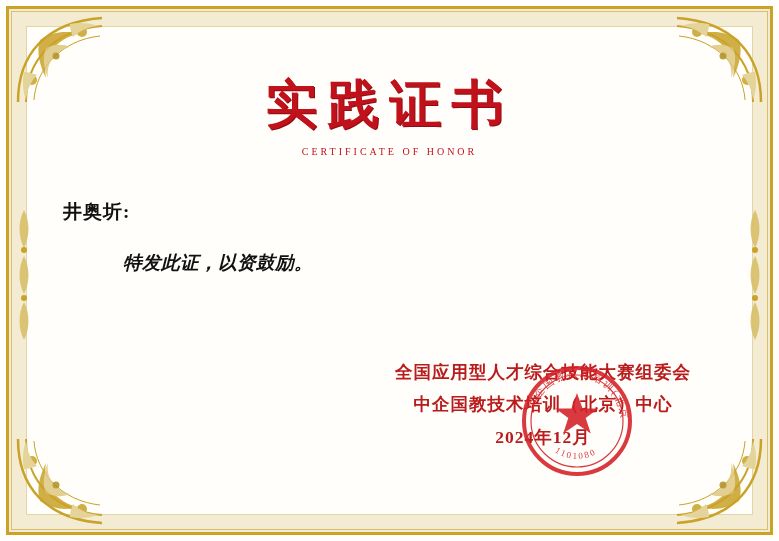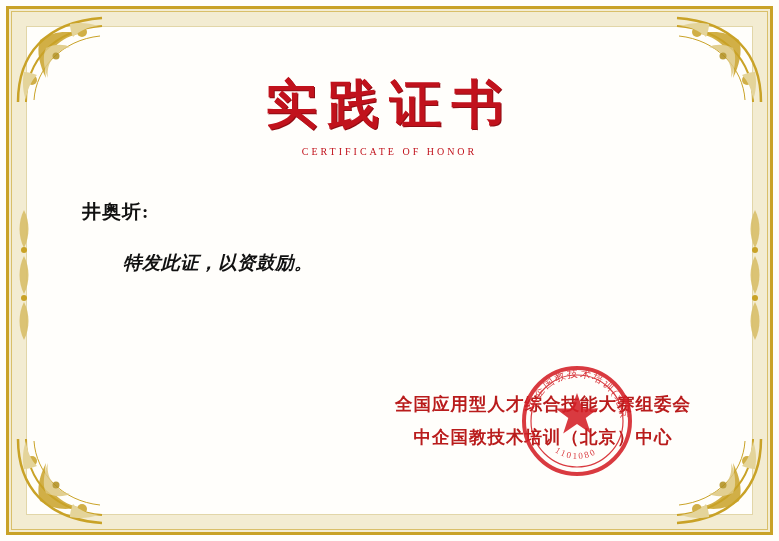--- a/index.html
+++ b/index.html
@@ -99,21 +99,21 @@
   .subtitle {
     text-align: center;
     margin-top: 6px;
     font-size: 10px;
     letter-spacing: 3px;
     color: #c1121c;
     font-family: "Liberation Serif", "DejaVu Serif", serif;
   }
   .salutation {
     margin-top: 42px;
-    margin-left: 42px;
+    margin-left: 23px;
     font-size: 19px;
     color: #111;
     font-weight: bold;
     letter-spacing: 1px;
   }
   .body-text {
     margin-top: 20px;
     margin-left: 46px;
     margin-right: 46px;
     font-size: 18.5px;
@@ -278,20 +278,21 @@
 
     <div class="salutation">井奥圻:</div>
 
     <div class="body-text">
       <div class="para-indent para-second">特发此证，以资鼓励。</div>
     </div>
 
     <div class="sign-block">
       <div>全国应用型人才综合技能大赛组委会</div>
       <div>中企国教技术培训（北京）中心</div>
+      <div class="sign-date">2024年12月</div>
     </div>
 
   </div>
 
   <div class="seal">
     <svg width="116" height="116" viewBox="0 0 116 116">
       <defs>
         <path id="sealArcTop" d="M 58,58 m -44,0 a 44,44 0 1,1 88,0" fill="none"></path>
         <path id="sealArcBottom" d="M 20,58 a 38,38 0 0,0 76,0" fill="none"></path>
       </defs>

